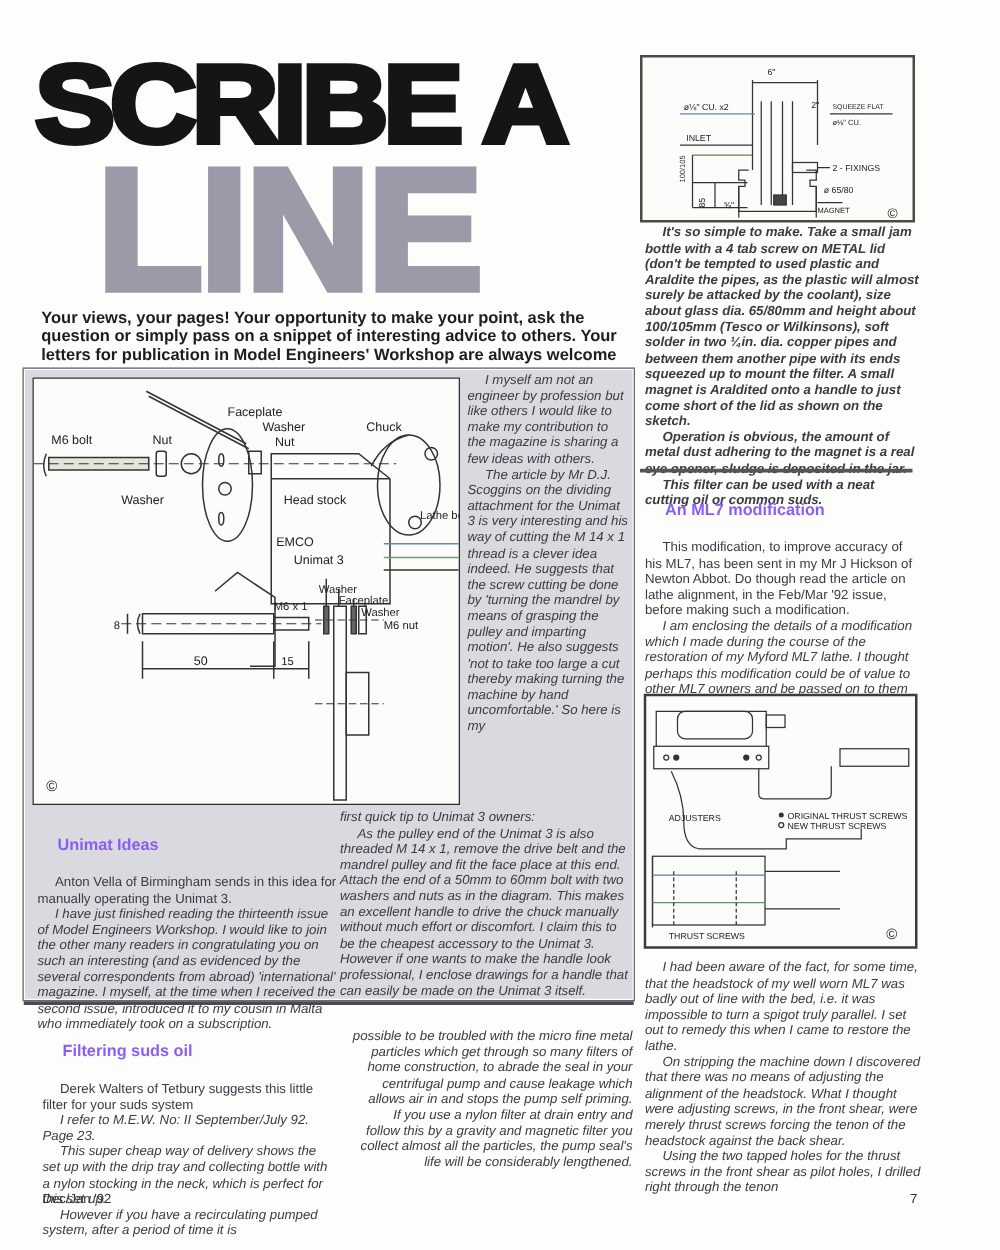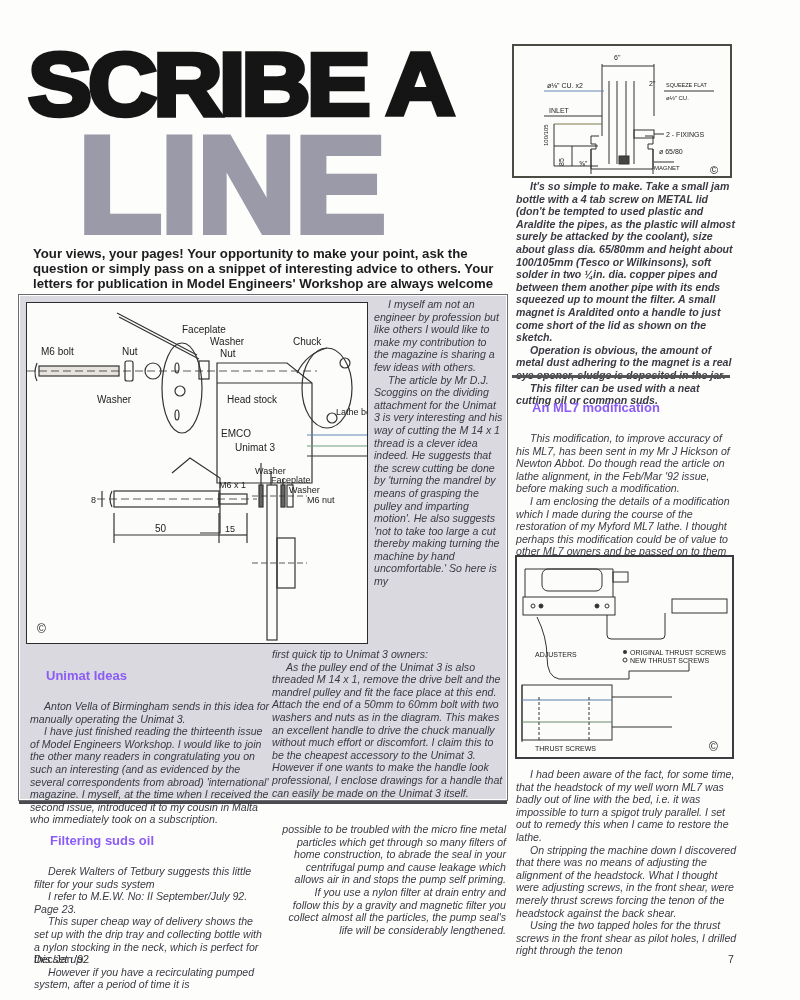--- a/index.html
+++ b/index.html
@@ -2,21 +2,21 @@
 <html><head>
 <meta charset="utf-8">
 <style>
   html,body{margin:0;padding:0;}
   body{width:800px;height:1000px;background:#fdfdfb;position:relative;overflow:hidden;font-family:"Liberation Sans",sans-serif;color:#2a2a2e;}
   .abs{position:absolute;}
   .title1{left:28px;top:40px;font-family:"Liberation Sans",sans-serif;font-weight:900;font-size:96px;letter-spacing:-4px;color:#151515;line-height:1;-webkit-text-stroke:5px #151515;transform:scaleY(0.92);transform-origin:top left;white-space:nowrap;}
   .title2{left:78px;top:115px;font-weight:900;font-size:138px;letter-spacing:-2px;color:#9a9aa8;line-height:1;-webkit-text-stroke:6px #9a9aa8;white-space:nowrap;}
   .intro{left:33px;top:246px;width:470px;font-weight:bold;font-size:13.2px;line-height:15px;color:#1d1d1f;}
   .col-text{font-size:10.6px;line-height:12.6px;color:#3a3a44;}
-  .col-text p{margin:0;text-indent:14px;font-style:italic;}
+  .col-text p{margin:0;text-indent:14px;}
   .col-text p.it{font-style:italic;}
   .col-text p.ni{text-indent:0;}
   h3{margin:16px;font-size:13px;font-weight:bold;color:#8b5cf6;line-height:16px;}
   .grey-box{left:18px;top:294px;width:488px;height:505px;background:#d9d9df;border:1px solid #6b6b70;box-shadow:inset 0 0 0 1px #fff;}
   .grey-box::before{content:"";position:absolute;left:0;right:0;bottom:-4px;height:3px;background:#4a4a50;}
   .diagram1{left:26px;top:302px;width:340px;height:340px;background:#fcfcfa;border:1px solid #2c2c30;}
   .diagram2{left:512px;top:44px;width:216px;height:130px;background:#fcfcfa;border:2px solid #4b4b44;}
   .diagram3{left:515px;top:555px;width:215px;height:200px;background:#fcfcfa;border:2px solid #3c3c40;}
   .rule{height:3px;background:#555;}
   .footer{font-size:10.5px;color:#333;}

